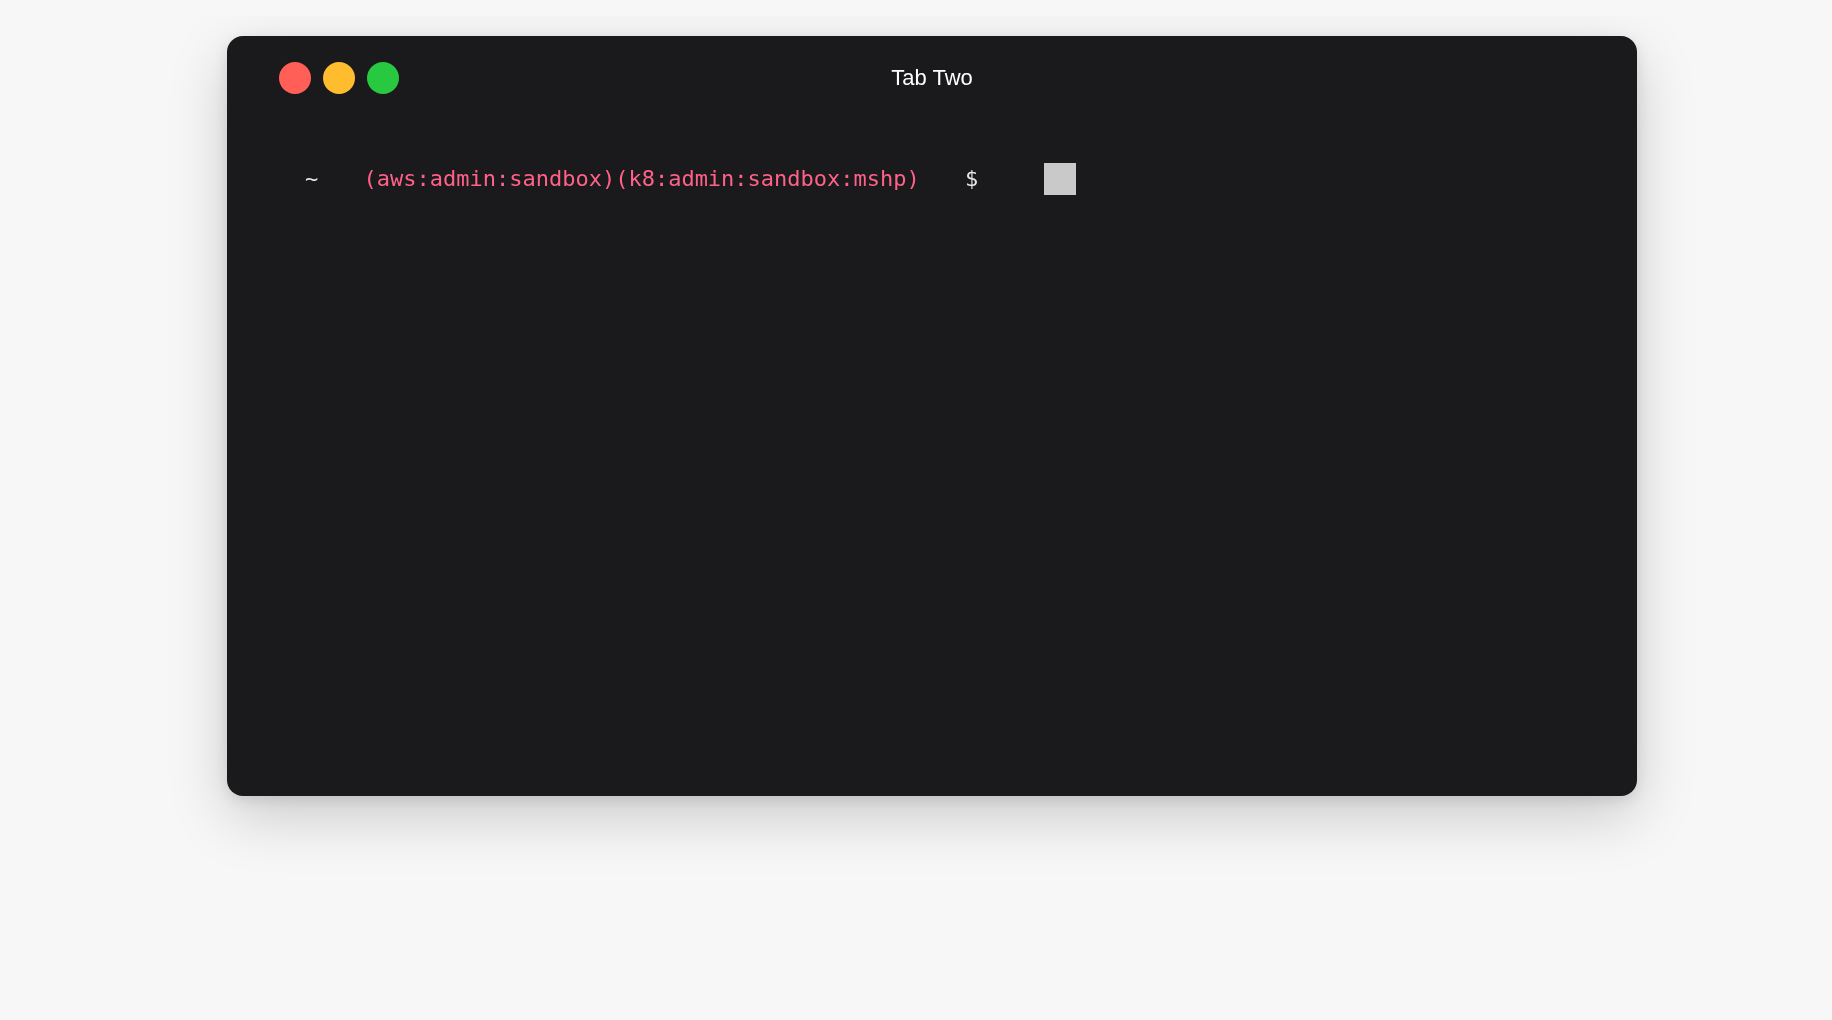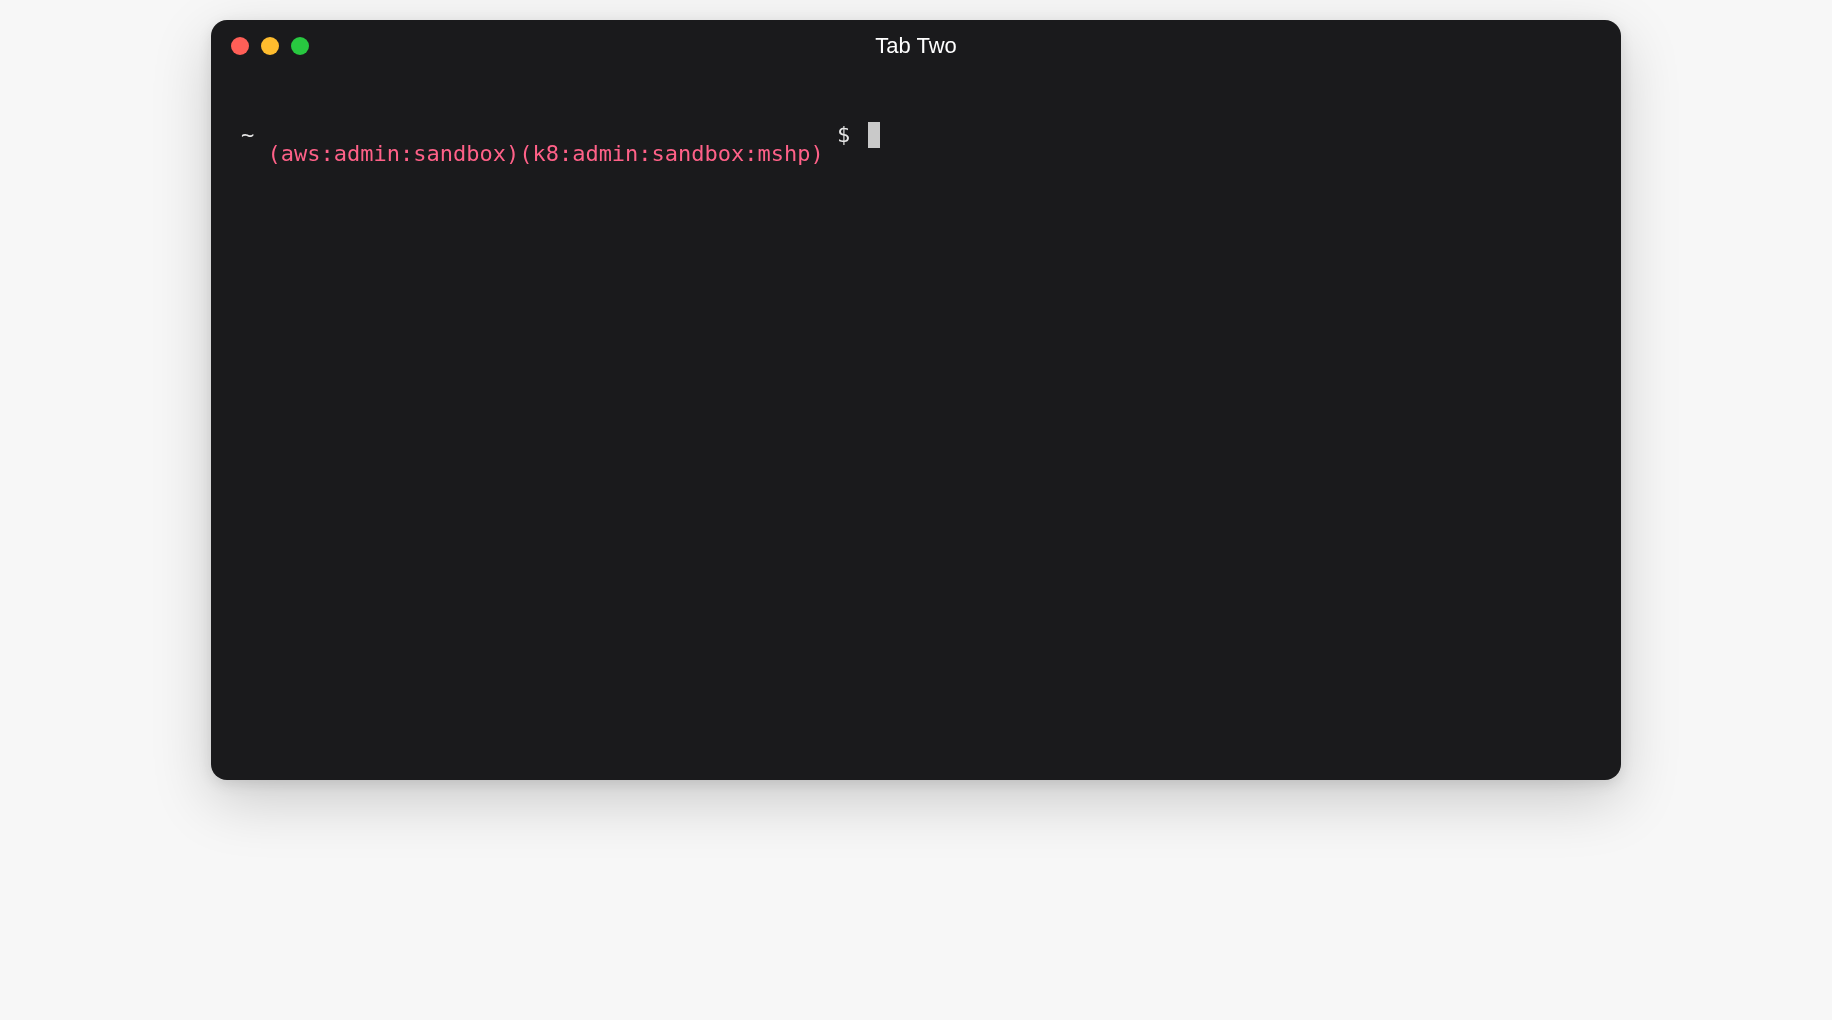--- a/index.html
+++ b/index.html
@@ -1,17 +1,17 @@
 <!DOCTYPE html>
 <html><head>
   <meta charset="utf-8">
   <style>
     * {
       margin: 0;
-      padding: 0;
+      padding: 16px;
       box-sizing: border-box;
     }
     body {
       width: 1832px;
       height: 1020px;
       background: #f7f7f7;
       display: flex;
       align-items: flex-start;
       justify-content: center;
       padding-top: 20px;
@@ -64,21 +64,21 @@
       line-height: 1.4;
       color: #e6e6e6;
     }
     .prompt-line {
       display: flex;
       align-items: center;
       flex-wrap: wrap;
       white-space: pre;
     }
     .seg-cwd { color: #e6e6e6; }
-    .seg-ctx { color: #ff6188; margin-top: 39px; }
+    .seg-ctx { color: #ff6188; }
     .seg-dollar { color: #e6e6e6; }
     .cursor-block {
       display: inline-block;
       width: 12px;
       height: 26px;
       background: #c9c9c9;
       margin-left: 4px;
       vertical-align: middle;
     }
   </style>

